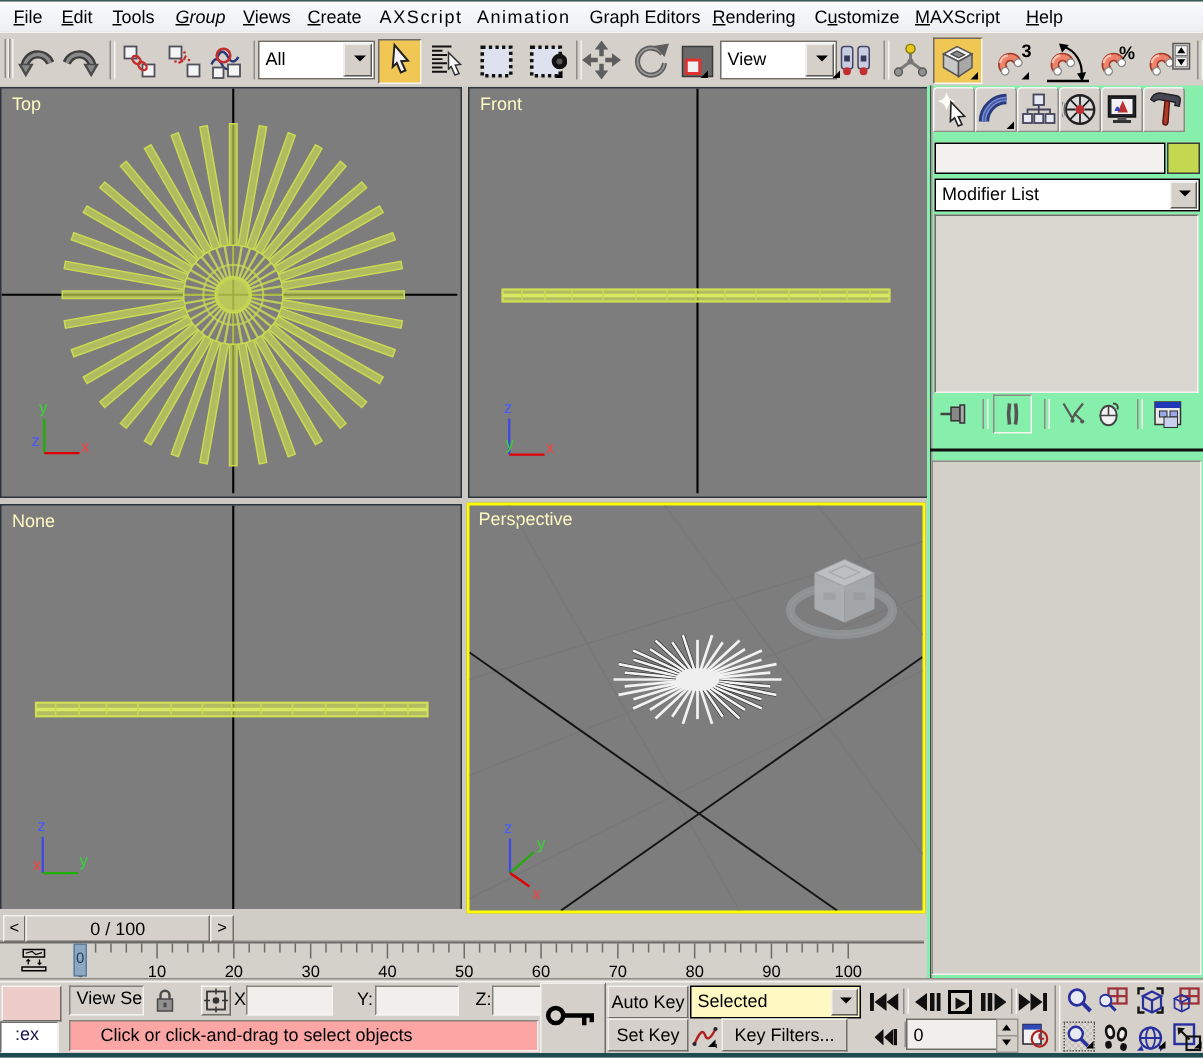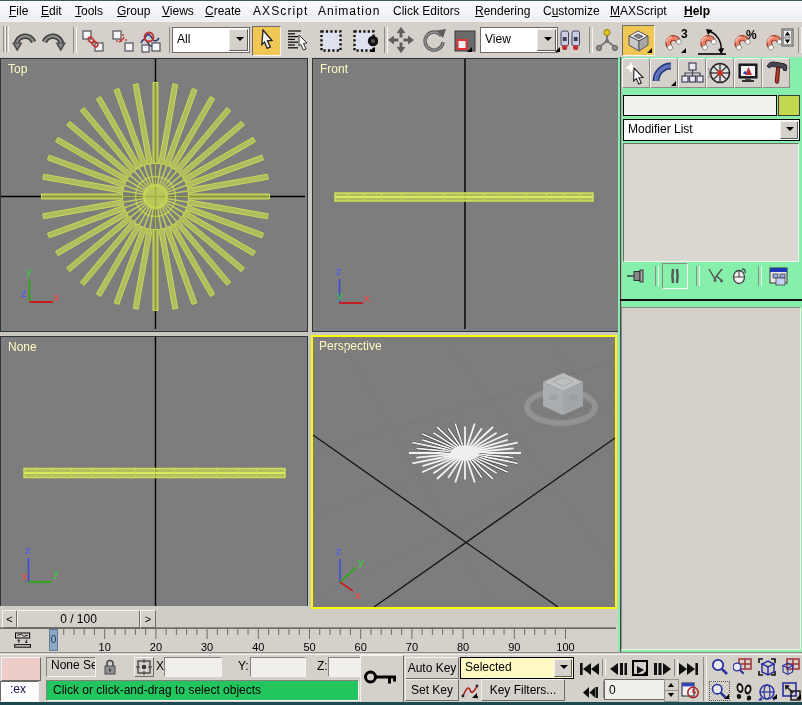--- a/index.html
+++ b/index.html
@@ -16,30 +16,30 @@
 .combo .cb-txt{position:absolute;left:4px;top:2px;font-size:12px;color:#000;}
 </style>
 </head>
 <body>
 
 <div class="abs" id="menubar" style="left:0;top:0;width:802px;height:29px;background:linear-gradient(#FBFBFC,#E7EAF0);border-top:1px solid #3A5A58;box-sizing:border-box;border-bottom:1px solid #B9BEC7;padding-left:40px;">
 <div id="menuitems" style="position:absolute;left:0;top:3px;font-size:12px;color:#000;white-space:nowrap;width:802px;height:16px;">
       <span style="position:absolute;left:9px;top:0;"><u>F</u>ile</span>
       <span style="position:absolute;left:41px;top:0;"><u>E</u>dit</span>
       <span style="position:absolute;left:75px;top:0;"><u>T</u>ools</span>
-      <span style="position:absolute;left:117px;top:0;"><u>G</u>roup</span>
+      <span style="position:absolute;left:117px;top:0;font-style:italic;"><u>G</u>roup</span>
       <span style="position:absolute;left:162px;top:0;"><u>V</u>iews</span>
       <span style="position:absolute;left:205px;top:0;"><u>C</u>reate</span>
       <span style="position:absolute;left:253px;top:0;letter-spacing:1.1px;">AXScript</span>
       <span style="position:absolute;left:318px;top:0;letter-spacing:1px;text-align:center;">Animation</span>
-      <span style="position:absolute;left:393px;top:0;">Click Editors</span>
+      <span style="position:absolute;left:393px;top:0;">Graph Editors</span>
       <span style="position:absolute;left:475px;top:0;"><u>R</u>endering</span>
       <span style="position:absolute;left:543px;top:0;">C<u>u</u>stomize</span>
       <span style="position:absolute;left:610px;top:0;"><u>M</u>AXScript</span>
-      <span style="position:absolute;left:684px;top:0;font-weight:bold;"><u>H</u>elp</span>
+      <span style="position:absolute;left:684px;top:0;"><u>H</u>elp</span>
     </div>
 </div>
 
 <div class="abs" id="toolbar" style="left:0;top:21px;width:802px;height:36px;background:#D5D1CA;border-top:1px solid #F5F4F1;box-sizing:border-box;">
 <div class="abs" style="left:3px;top:4px;width:1px;height:26px;border-left:1px solid #8F8C87;border-right:1px solid #F4F3F0;"></div>
 <div class="abs" style="left:6px;top:4px;width:1px;height:26px;border-left:1px solid #8F8C87;border-right:1px solid #F4F3F0;"></div>
 <div id="tb-icons">
       <div style="position: absolute; left: 12px; top: 7px; width: 24px; height: 23px;"><svg width="24" height="23" viewBox="0 0 24 23">
           <path d="M4.5 15 A8.8 8.8 0 0 1 21.5 13" fill="none" stroke="#3E3E3E" stroke-width="5.6"></path>
           <path d="M4.5 15 A8.8 8.8 0 0 1 21.5 13" fill="none" stroke="#8A8A8A" stroke-width="2.4"></path>
@@ -646,23 +646,23 @@
 
   <div class="abs" style="left:3px;top:250px;width:178px;height:341px;background:#D3D0C9;border:1px solid #8F8C87;border-right-color:#F4F3F0;border-bottom-color:#F4F3F0;"></div>
 </div>
 
 <div class="abs" id="statusbar" style="left:0;top:652px;width:802px;height:53px;background:#D5D1CA;border-top:1px solid #8F8C87;box-sizing:border-box;">
   <div class="abs" style="left:0;top:1px;width:802px;height:1px;background:#F4F3F0;"></div>
 
   <div class="abs" style="left:1px;top:4px;width:38px;height:22px;background:#ECCDC9;border:1px solid #F6F5F3;border-right-color:#6E6B67;border-bottom-color:#6E6B67;"></div>
   <div class="abs" style="left:0px;top:28px;width:39px;height:21px;background:#FFF;border:1px solid #6E6B67;border-right-color:#F6F5F3;border-bottom-color:#F6F5F3;font-size:12px;color:#14144E;padding-left:9px;box-sizing:border-box;">:ex</div>
 
-  <div class="abs sunken" style="left:46px;top:4px;width:50px;height:20px;background:#D5D1CA;font-size:12px;color:#000;padding-left:4px;overflow:hidden;white-space:nowrap;box-sizing:border-box;">None Se</div>
-
-  <div class="abs sunken" style="left:46px;top:27px;width:313px;height:21px;background:#22c55e;font-size:12px;color:#000;padding-left:6px;box-sizing:border-box;line-height:19px;">Click or click-and-drag to select objects</div>
+  <div class="abs sunken" style="left:46px;top:4px;width:50px;height:20px;background:#D5D1CA;font-size:12px;color:#000;padding-left:4px;overflow:hidden;white-space:nowrap;box-sizing:border-box;">View Se</div>
+
+  <div class="abs sunken" style="left:46px;top:27px;width:313px;height:21px;background:#fca5a5;font-size:12px;color:#000;padding-left:20px;box-sizing:border-box;line-height:19px;">Click or click-and-drag to select objects</div>
   <div id="sb-icons">
       <div style="position: absolute; left: 103px; top: 6px; width: 14px; height: 17px;"><svg width="14" height="17" viewBox="0 0 14 17">
           <rect x="2" y="7" width="10" height="8" fill="#909090" stroke="#4a4a4a"></rect>
           <path d="M4 7 V4.5 A3 3 0 0 1 10 4.5 V7" fill="none" stroke="#4a4a4a" stroke-width="1.6"></path>
           <rect x="6" y="9.5" width="2" height="3" fill="#4a4a4a"></rect>
         </svg></div>
       <div style="position: absolute; left: 134px; top: 4px; width: 20px; height: 20px; background: rgb(213, 209, 202); border-width: 1px; border-style: solid; border-color: rgb(246, 245, 243) rgb(110, 107, 103) rgb(110, 107, 103) rgb(246, 245, 243); border-image: initial; box-sizing: border-box;"><svg width="18" height="18">
           <rect x="3" y="3" width="12" height="12" fill="none" stroke="#333" stroke-width="1.2"></rect>
           <circle cx="9" cy="9" r="2.2" fill="#333"></circle>
           <line x1="9" y1="1" x2="9" y2="5" stroke="#333"></line>

